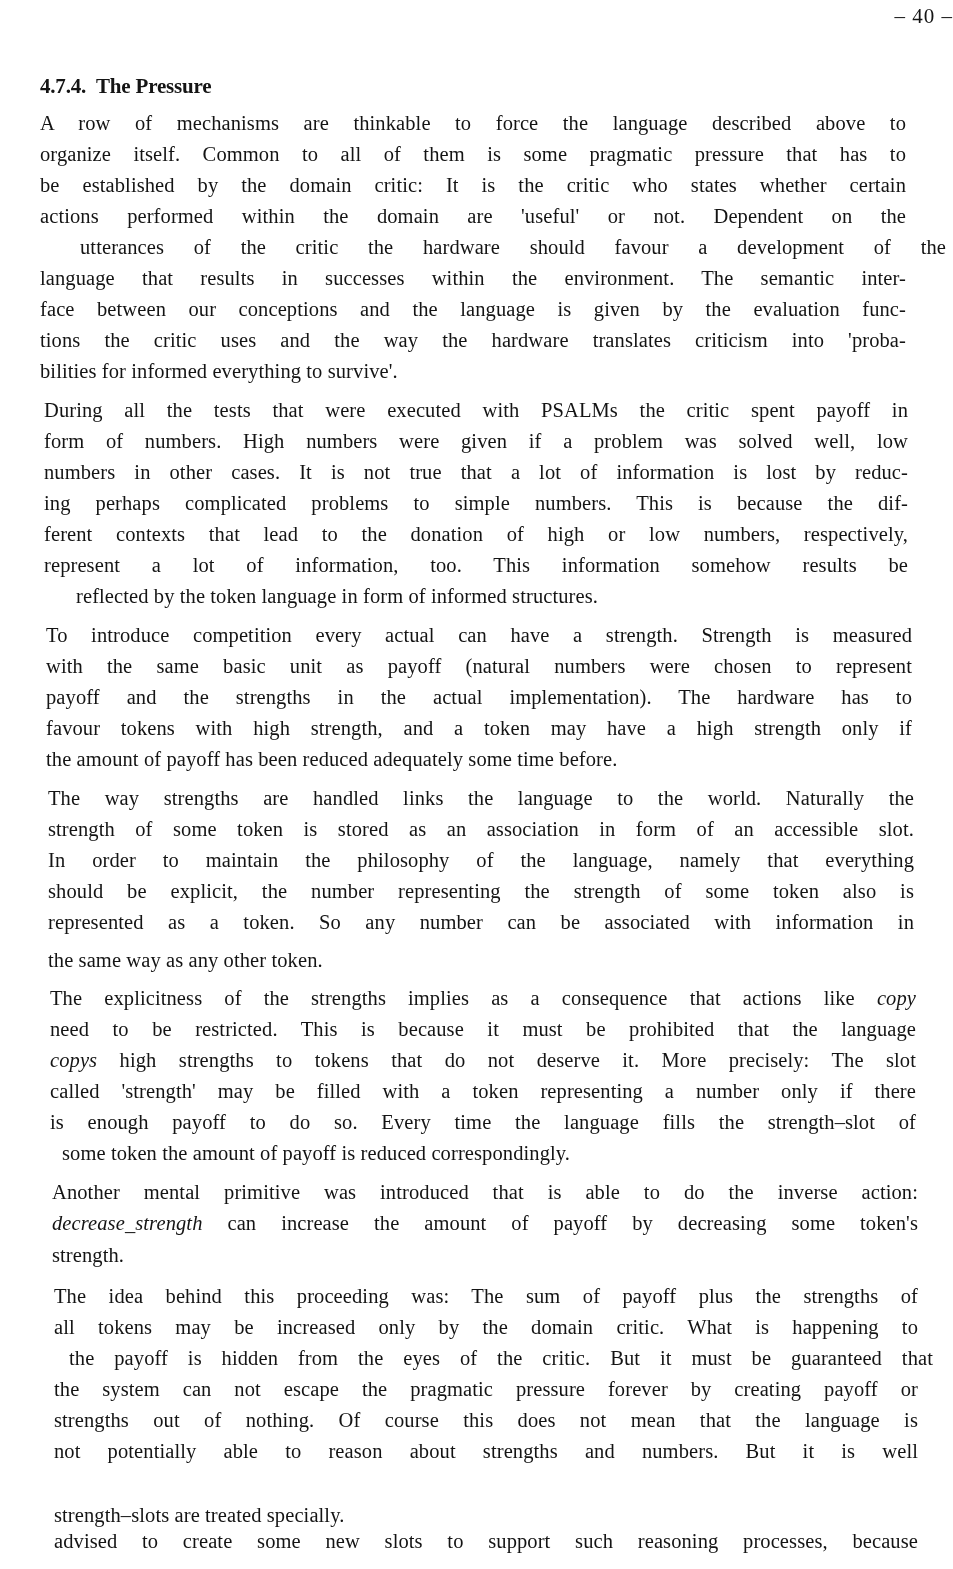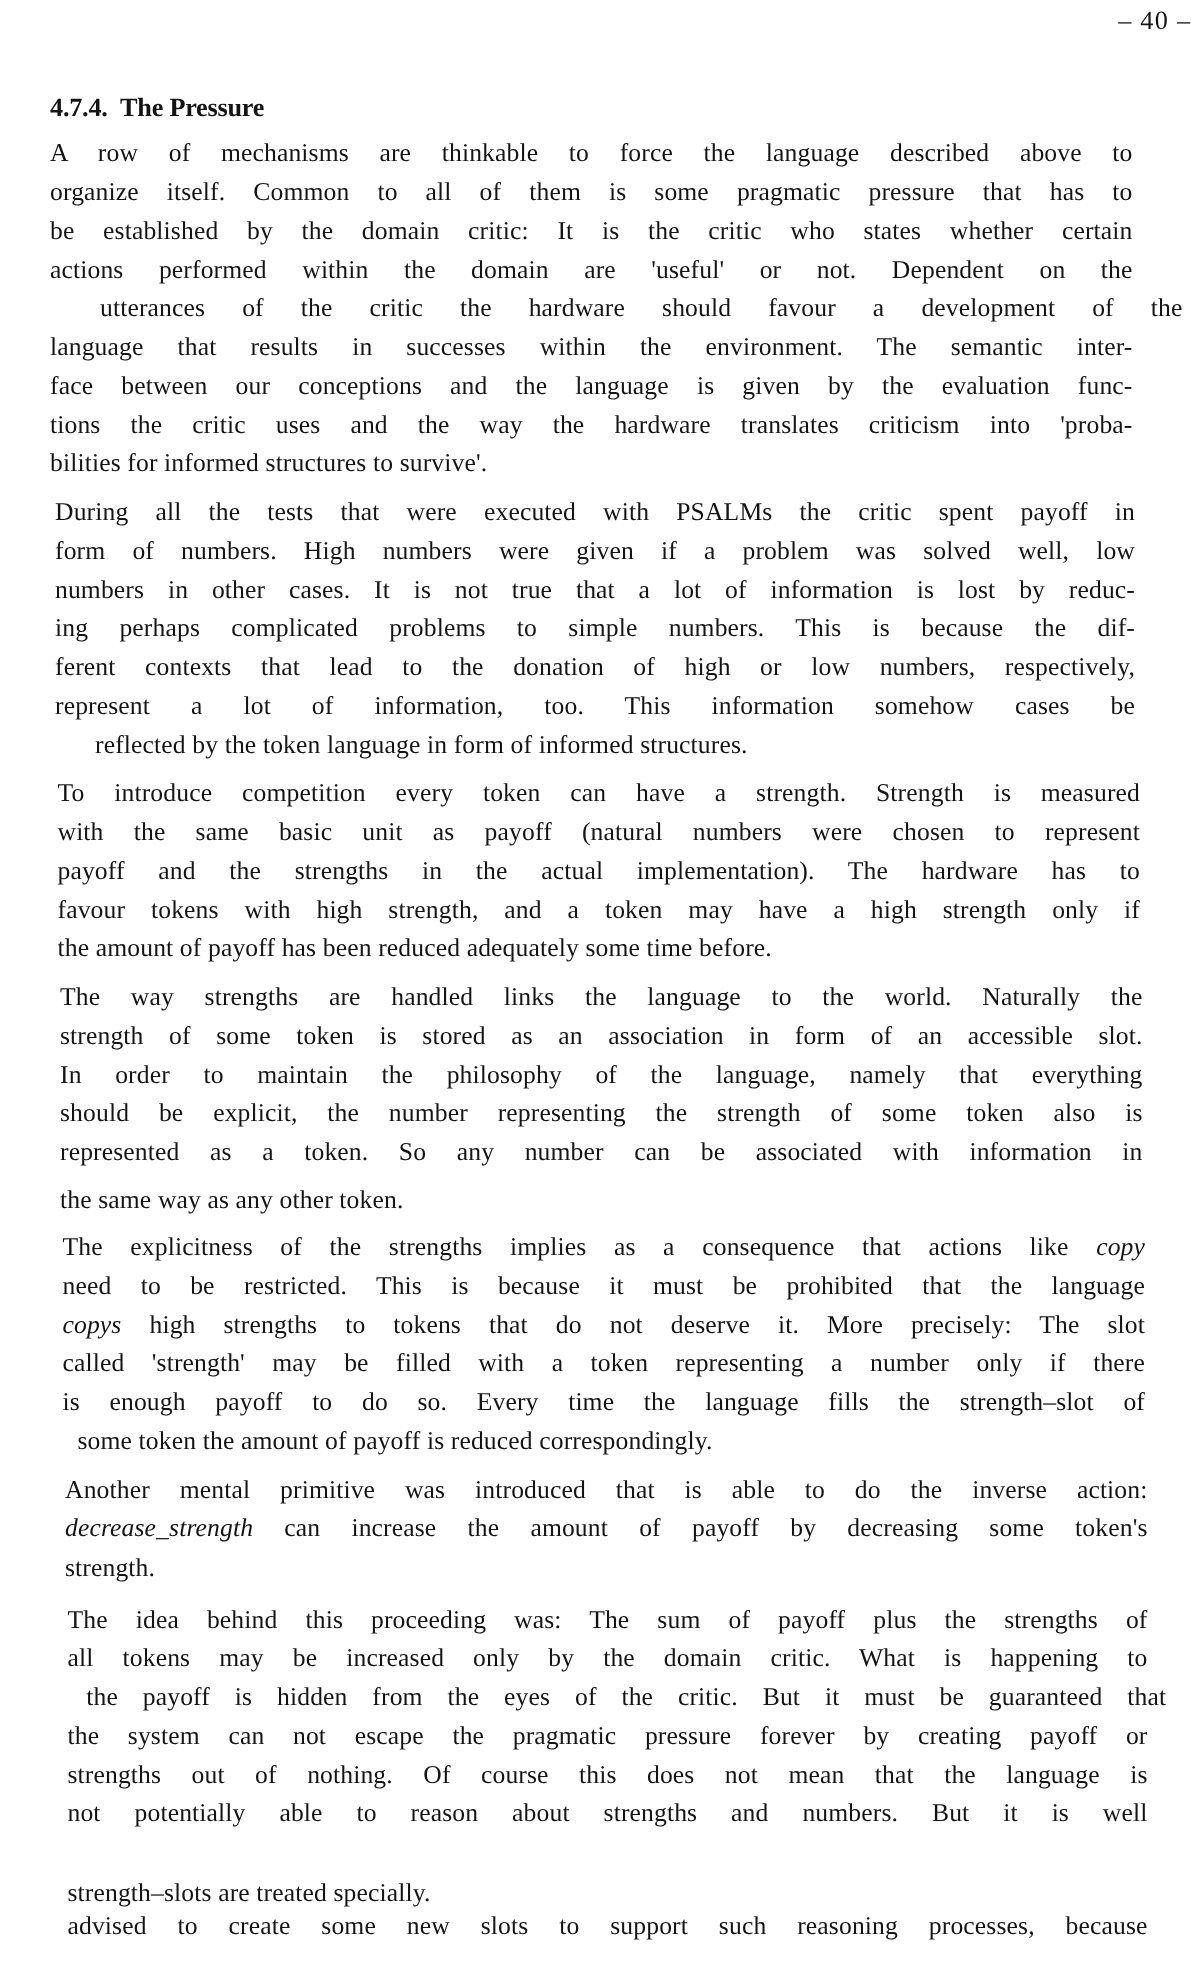--- a/index.html
+++ b/index.html
@@ -38,35 +38,35 @@
 
 <div class="para">
   <div class="line" style="top:108px;left:40px;width:866px;">A row of mechanisms are thinkable to force the language described above to</div>
   <div class="line" style="top:139px;left:40px;width:866px;">organize itself. Common to all of them is some pragmatic pressure that has to</div>
   <div class="line" style="top:170px;left:40px;width:866px;">be established by the domain critic: It is the critic who states whether certain</div>
   <div class="line" style="top:201px;left:40px;width:866px;">actions performed within the domain are 'useful' or not. Dependent on the</div>
   <div class="line" style="top:232px;left:40px;width:866px;margin-left:40px;">utterances of the critic the hardware should favour a development of the</div>
   <div class="line" style="top:263px;left:40px;width:866px;">language that results in successes within the environment.  The semantic inter-</div>
   <div class="line" style="top:294px;left:40px;width:866px;">face between our conceptions and the language is given by the evaluation func-</div>
   <div class="line" style="top:325px;left:40px;width:866px;">tions the critic uses and the way the hardware translates criticism into 'proba-</div>
-  <div class="line last" style="top:356px;left:40px;width:866px;">bilities for informed structures to survive'.</div>
+  <div class="line last" style="top:356px;left:40px;width:866px;">bilities for informed everything to survive'.</div>
 </div>
 
 <div class="para">
   <div class="line" style="top:395px;left:44px;width:864px;">During all the tests that were executed with PSALMs the critic spent payoff in</div>
   <div class="line" style="top:426px;left:44px;width:864px;">form of numbers. High numbers were given if a problem was solved well, low</div>
   <div class="line" style="top:457px;left:44px;width:864px;">numbers in other cases. It is not true that a lot of information is lost by reduc-</div>
   <div class="line" style="top:488px;left:44px;width:864px;">ing perhaps complicated problems to simple numbers. This is because the dif-</div>
   <div class="line" style="top:519px;left:44px;width:864px;">ferent contexts that lead to the donation of high or low numbers, respectively,</div>
-  <div class="line" style="top:550px;left:44px;width:864px;">represent a lot of information, too. This information somehow cases be</div>
+  <div class="line" style="top:550px;left:44px;width:864px;">represent a lot of information, too. This information somehow results be</div>
   <div class="line last" style="top:581px;left:44px;width:864px;margin-left:32px;">reflected by the token language in form of informed structures.</div>
 </div>
 
 <div class="para">
-  <div class="line" style="top:620px;left:46px;width:866px;">To introduce competition every token can have a strength. Strength is measured</div>
+  <div class="line" style="top:620px;left:46px;width:866px;">To introduce competition every actual can have a strength. Strength is measured</div>
   <div class="line" style="top:651px;left:46px;width:866px;">with the same basic unit as payoff (natural numbers were chosen to represent</div>
   <div class="line" style="top:682px;left:46px;width:866px;">payoff and the strengths in the actual implementation). The hardware has to</div>
   <div class="line" style="top:713px;left:46px;width:866px;">favour tokens with high strength, and a token may have a high strength only if</div>
   <div class="line last" style="top:744px;left:46px;width:866px;">the amount of payoff has been reduced adequately some time before.</div>
 </div>
 
 <div class="para">
   <div class="line" style="top:783px;left:48px;width:866px;">The way strengths are handled links the language to the world.  Naturally the</div>
   <div class="line" style="top:814px;left:48px;width:866px;">strength of some token is stored as an association in form of an accessible slot.</div>
   <div class="line" style="top:845px;left:48px;width:866px;">In order to maintain the philosophy of the language, namely that everything</div>

